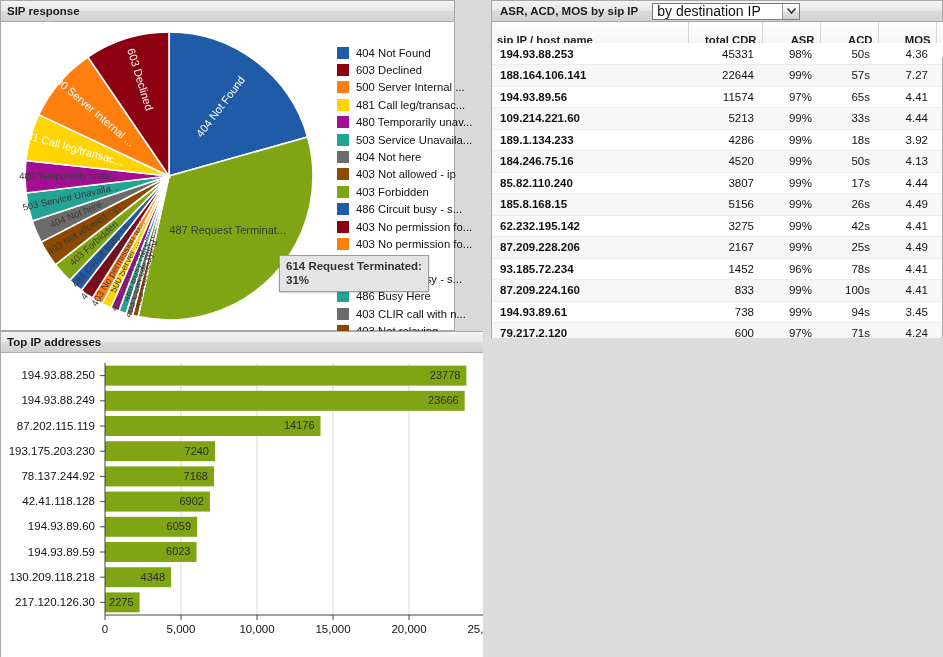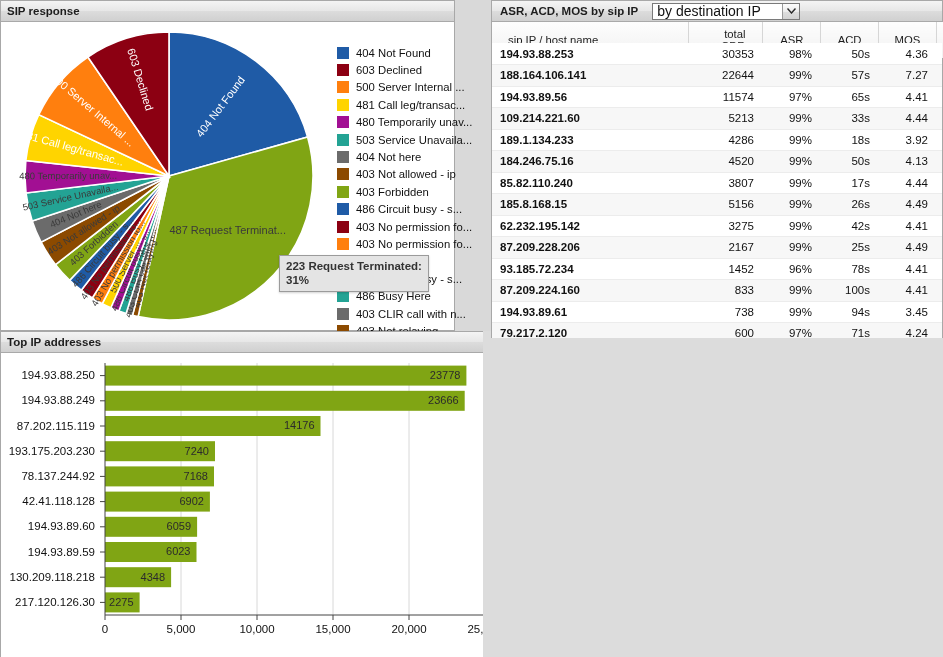--- a/index.html
+++ b/index.html
@@ -72,22 +72,22 @@
   
   #asr-panel { left: 491px; top: 0; width: 452px; height: 338px; }
   .asr-head { padding-left: 8px; }
   .tbl { width: 100%; border-collapse: collapse; table-layout: fixed; }
   .tbl-head-wrap {
     height: 21px;
     background: linear-gradient(to bottom, #fcfcfc 0%, #f2f2f2 100%);
     border-bottom: 1px solid #c6c6c6;
   }
   .tbl th {
-    font-size: 11.3px; font-weight: normal; color: #1d1d1d;
-    height: 36px; padding: 0 16px;
+    font-size: 11.3px; font-weight: bold; color: #1d1d1d;
+    height: 36px; padding: 0 5px;
     border-right: 1px solid #d6d6d6;
     background: linear-gradient(to bottom, #fdfdfd 0%, #f1f1f1 100%);
   }
   .tbl th.l { text-align: left; }
   .tbl th.r { text-align: right; }
   .tbl td {
     font-size: 11.5px; color: #111;
     height: 21.5px; padding: 0 8px;
     border-bottom: 1px solid #ececec;
     overflow: hidden; white-space: nowrap;
@@ -230,21 +230,21 @@
             <span class="legend-swatch" style="background: rgb(107, 107, 107);"></span>
             <span class="legend-label">403 CLIR call with n...</span>
           </div>
           <div class="legend-row">
             <span class="legend-swatch" style="background: rgb(140, 74, 0);"></span>
             <span class="legend-label">403 Not relaying</span>
           </div>
         </div>
 
       <div id="pie-tooltip">
-        <div>223 Request Terminated:</div>
+        <div>614 Request Terminated:</div>
         <div>31%</div>
       </div>
 
     </div>
   </div>
 
   <div class="panel" id="asr-panel">
     <div class="panel-head asr-head">
       <span class="panel-title">ASR, ACD, MOS by sip IP</span>
       <div class="combo">
@@ -286,21 +286,21 @@
           <col class="col-ip">
             <col class="col-cdr">
             <col class="col-asr">
             <col class="col-acd">
             <col class="col-mos">
             <col class="col-pad">
         </colgroup>
         <tbody id="asr-tbody">
             <tr>
               <td class="l">194.93.88.253</td>
-              <td class="r">30353</td>
+              <td class="r">45331</td>
               <td class="r">98%</td>
               <td class="r">50s</td>
               <td class="r">4.36</td>
               <td></td>
             </tr>
             <tr>
               <td class="l">188.164.106.141</td>
               <td class="r">22644</td>
               <td class="r">99%</td>
               <td class="r">57s</td>

